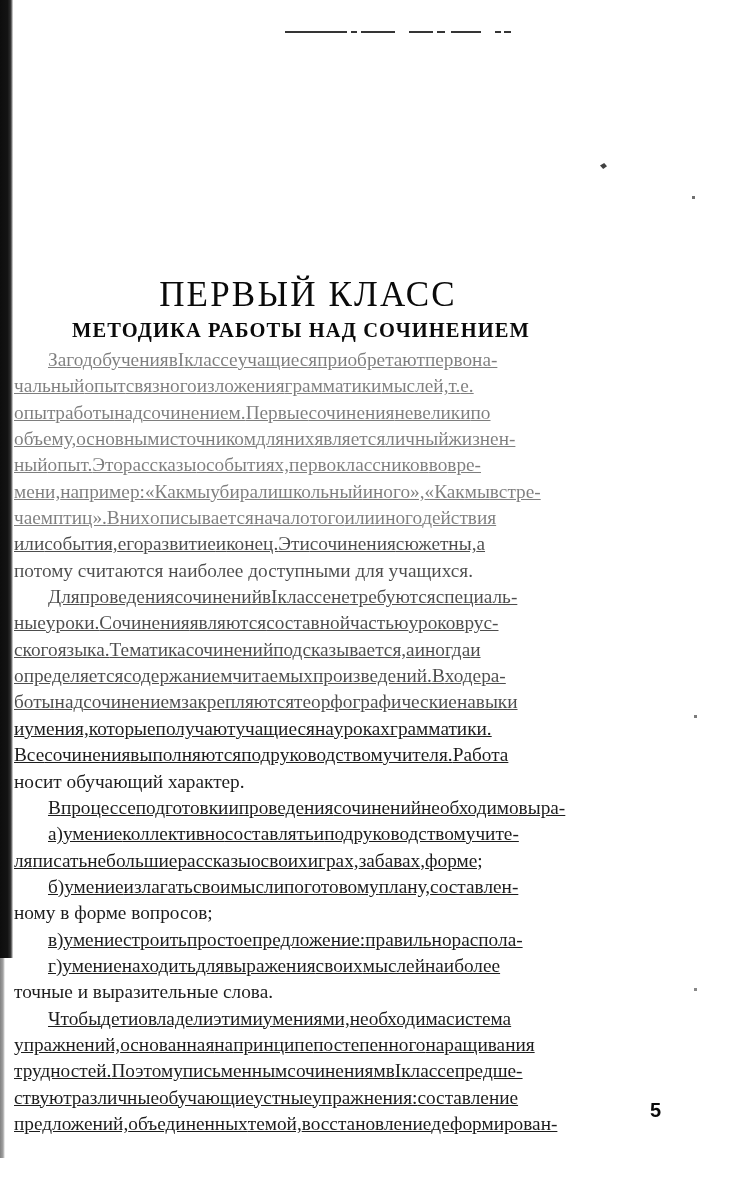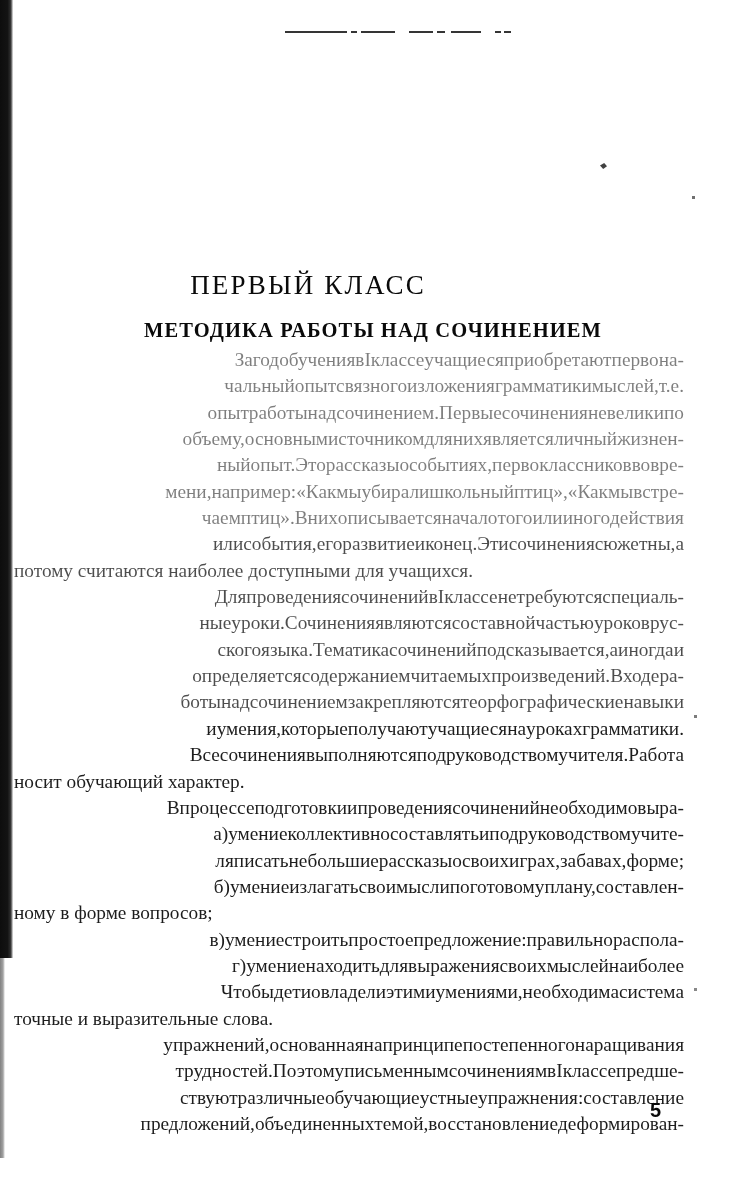--- a/index.html
+++ b/index.html
@@ -81,32 +81,32 @@
              clip-path: polygon(0 40%, 60% 0, 100% 55%, 45% 100%); opacity: .8; }
 
   
 
   .title {
     position: absolute;
     left: 0;
     top: 252px;
     width: 616px;
     text-align: center;
-    font-size: 27px;
+    font-size: 35px;
     letter-spacing: 2.2px;
     font-weight: 400;
     white-space: nowrap;
   }
 
   .subtitle {
     position: absolute;
     left: 0;
     top: 302px;
     width: 602px;
-    text-align: right;
+    text-align: center;
     font-size: 20.5px;
     font-weight: 700;
     letter-spacing: 1.1px;
     white-space: nowrap;
   }
 
   
 
   .body {
     position: absolute;
@@ -120,21 +120,22 @@
   .line {
     display: block;
     white-space: pre;
     height: 26.35px;
     position: relative;
   }
 
   
   .line.j {
     display: flex;
-    justify-content: flex-end;
+    justify-content: flex-start;
+    text-decoration: underline;
   }
   .line.j > span { white-space: pre; }
   .ind { display: inline-block; width: 34px; }
 
   
   .fade1 { opacity: .92; }
   .fade2 { opacity: .72; filter: blur(.25px); }
   .fade3 { opacity: .52; filter: blur(.45px); }
 
   
@@ -164,41 +165,41 @@
   <h1 class="title">ПЕРВЫЙ КЛАСС</h1>
 
   <h2 class="subtitle">МЕТОДИКА РАБОТЫ НАД СОЧИНЕНИЕМ</h2>
 
   <div class="body" id="body-text">
       <div class="line fade3 j"><span class="ind"></span><span>За</span><span>год</span><span>обучения</span><span>в</span><span>I</span><span>классе</span><span>учащиеся</span><span>приобретают</span><span>первона-</span></div>
       <div class="line fade3 j"><span>чальный</span><span>опыт</span><span>связного</span><span>изложения</span><span>грамматики</span><span>мыслей,</span><span>т.</span><span>е.</span></div>
       <div class="line fade3 j"><span>опыт</span><span>работы</span><span>над</span><span>сочинением.</span><span>Первые</span><span>сочинения</span><span>невелики</span><span>по</span></div>
       <div class="line fade3 j"><span>объему,</span><span>основным</span><span>источником</span><span>для</span><span>них</span><span>является</span><span>личный</span><span>жизнен-</span></div>
       <div class="line fade3 j"><span>ный</span><span>опыт.</span><span>Это</span><span>рассказы</span><span>о</span><span>событиях,</span><span>первоклассников</span><span>во</span><span>вре-</span></div>
-      <div class="line fade3 j"><span>мени,</span><span>например:</span><span>«Как</span><span>мы</span><span>убирали</span><span>школьный</span><span>птиц»,</span><span>«Как</span><span>мы</span><span>встре-</span></div>
+      <div class="line fade3 j"><span>мени,</span><span>например:</span><span>«Как</span><span>мы</span><span>убирали</span><span>школьный</span><span>иного»,</span><span>«Как</span><span>мы</span><span>встре-</span></div>
       <div class="line fade3 j"><span>чаем</span><span>птиц».</span><span>В</span><span>них</span><span>описывается</span><span>начало</span><span>того</span><span>или</span><span>иного</span><span>действия</span></div>
       <div class="line fade2 j"><span>или</span><span>события,</span><span>его</span><span>развитие</span><span>и</span><span>конец.</span><span>Эти</span><span>сочинения</span><span>сюжетны,</span><span>а</span></div>
       <div class="line fade2">потому считаются наиболее доступными для учащихся.</div>
       <div class="line fade2 j"><span class="ind"></span><span>Для</span><span>проведения</span><span>сочинений</span><span>в</span><span>I</span><span>классе</span><span>не</span><span>требуются</span><span>специаль-</span></div>
       <div class="line fade2 j"><span>ные</span><span>уроки.</span><span>Сочинения</span><span>являются</span><span>составной</span><span>частью</span><span>уроков</span><span>рус-</span></div>
       <div class="line fade2 j"><span>ского</span><span>языка.</span><span>Тематика</span><span>сочинений</span><span>подсказывается,</span><span>а</span><span>иногда</span><span>и</span></div>
       <div class="line fade2 j"><span>определяется</span><span>содержанием</span><span>читаемых</span><span>произведений.</span><span>В</span><span>ходе</span><span>ра-</span></div>
       <div class="line fade2 j"><span>боты</span><span>над</span><span>сочинением</span><span>закрепляются</span><span>те</span><span>орфографические</span><span>навыки</span></div>
       <div class="line fade1 j"><span>и</span><span>умения,</span><span>которые</span><span>получают</span><span>учащиеся</span><span>на</span><span>уроках</span><span>грамматики.</span></div>
       <div class="line fade1 j"><span>Все</span><span>сочинения</span><span>выполняются</span><span>под</span><span>руководством</span><span>учителя.</span><span>Работа</span></div>
       <div class="line fade1">носит обучающий характер.</div>
       <div class="line fade1 j"><span class="ind"></span><span>В</span><span>процессе</span><span>подготовки</span><span>и</span><span>проведения</span><span>сочинений</span><span>необходимо</span><span>выра-</span></div>
       <div class="line fade1 j"><span class="ind"></span><span>а)</span><span>умение</span><span>коллективно</span><span>составлять</span><span>и</span><span>под</span><span>руководством</span><span>учите-</span></div>
       <div class="line fade1 j"><span>ля</span><span>писать</span><span>небольшие</span><span>рассказы</span><span>о</span><span>своих</span><span>играх,</span><span>забавах,</span><span>форме;</span></div>
       <div class="line fade1 j"><span class="ind"></span><span>б)</span><span>умение</span><span>излагать</span><span>свои</span><span>мысли</span><span>по</span><span>готовому</span><span>плану,</span><span>составлен-</span></div>
       <div class="line fade1">ному в форме вопросов;</div>
       <div class="line fade1 j"><span class="ind"></span><span>в)</span><span>умение</span><span>строить</span><span>простое</span><span>предложение:</span><span>правильно</span><span>распола-</span></div>
       <div class="line fade1 j"><span class="ind"></span><span>г)</span><span>умение</span><span>находить</span><span>для</span><span>выражения</span><span>своих</span><span>мыслей</span><span>наиболее</span></div>
+      <div class="line fade1">точные и выразительные слова.</div>
       <div class="line fade1 j"><span class="ind"></span><span>Чтобы</span><span>дети</span><span>овладели</span><span>этими</span><span>умениями,</span><span>необходима</span><span>система</span></div>
-      <div class="line fade1">точные и выразительные слова.</div>
       <div class="line fade1 j"><span>упражнений,</span><span>основанная</span><span>на</span><span>принципе</span><span>постепенного</span><span>наращивания</span></div>
       <div class="line fade1 j"><span>трудностей.</span><span>Поэтому</span><span>письменным</span><span>сочинениям</span><span>в</span><span>I</span><span>классе</span><span>предше-</span></div>
       <div class="line fade1 j"><span>ствуют</span><span>различные</span><span>обучающие</span><span>устные</span><span>упражнения:</span><span>составление</span></div>
       <div class="line fade1 j"><span>предложений,</span><span>объединенных</span><span>темой,</span><span>восстановление</span><span>деформирован-</span></div>
     </div>
 
   <div class="folio">5</div>
 </div>
 
 </body></html>

